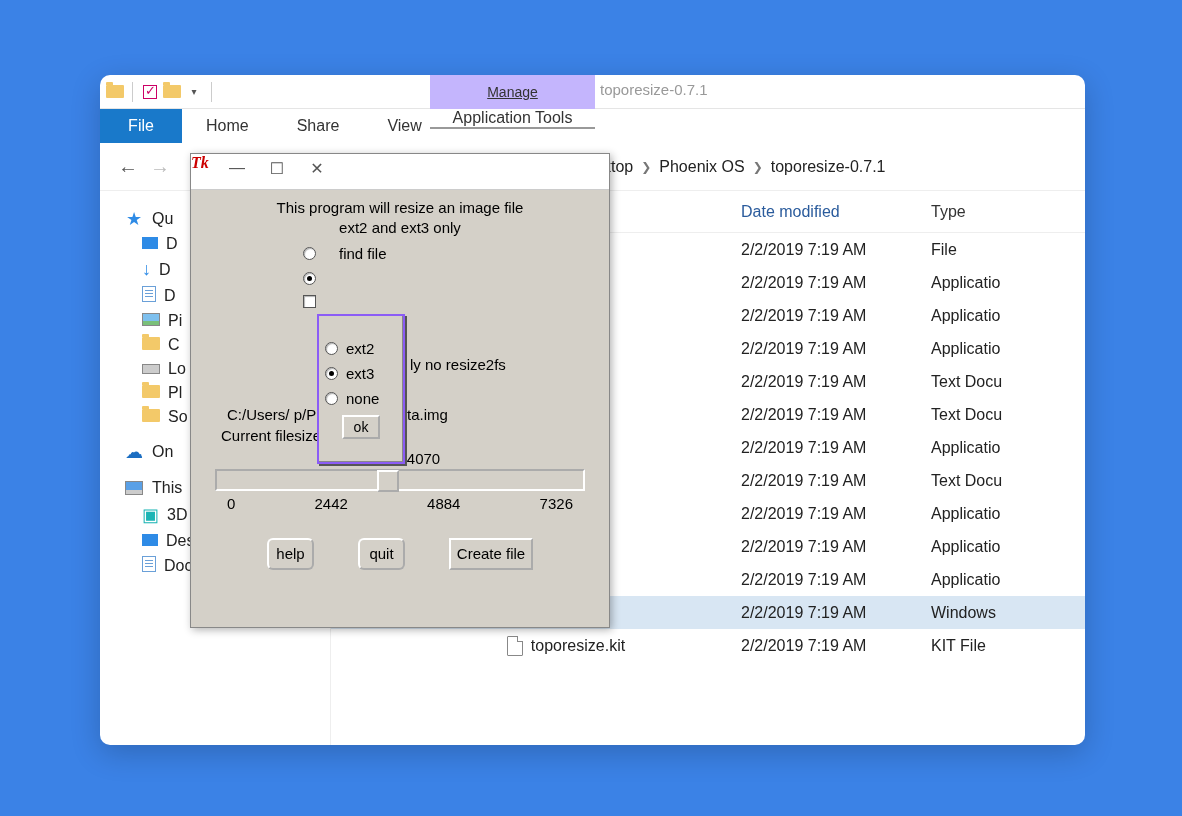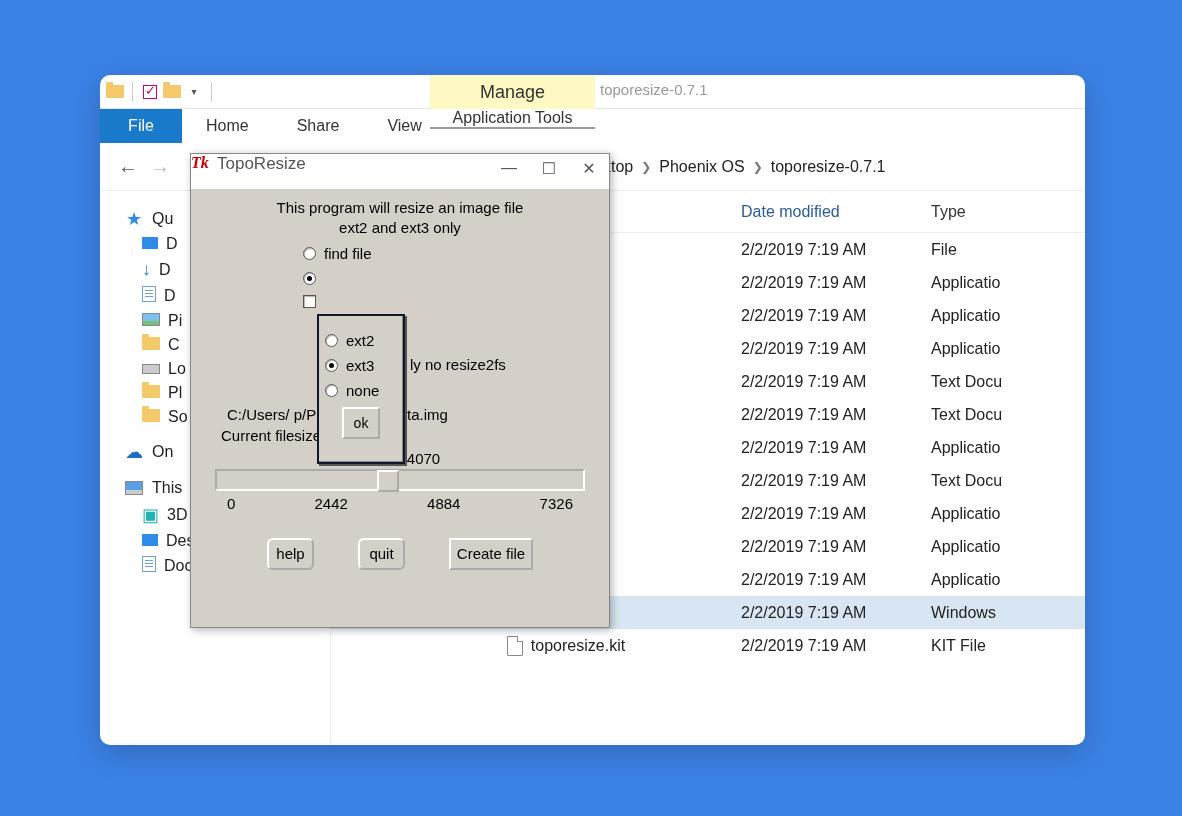--- a/index.html
+++ b/index.html
@@ -9,21 +9,21 @@
 .explorer {
   position: absolute; left: 100px; top: 75px; width: 985px; height: 670px;
   background: #fff; border-radius: 10px; box-shadow: 0 8px 30px rgba(0,0,0,0.2);
   overflow: hidden;
 }
 
 
 .titlebar { height: 34px; display: flex; align-items: stretch; border-bottom: 1px solid #e5e5e5; }
 .titlebar-left { display: flex; align-items: center; padding: 0 6px; gap: 4px; }
 .qat-icon { width: 18px; height: 18px; display: flex; align-items: center; justify-content: center; font-size: 12px; }
-.manage-tab { width: 165px; display: flex; flex-direction: column; align-items: center; justify-content: center; background: #fef9c3; font-size: 18px; color: #333; margin-left: auto; position: absolute; left: 330px; top:0; height:34px;}
+.manage-tab { width: 165px; display: flex; flex-direction: column; align-items: center; justify-content: center; background: #c4b5fd; font-size: 14px; color: #333; margin-left: auto; position: absolute; left: 330px; top:0; height:34px;text-decoration:underline;}
 .title-text { position: absolute; left: 500px; top: 6px; font-size: 15px; color: #999; }
 
 
 .ribbon { height: 34px; display: flex; align-items: stretch; background: #fff; }
 .ribbon-file { width: 82px; background: #1979ca; color: #fff; display: flex; align-items: center; justify-content: center; font-size: 16px; }
 .ribbon-tab { padding: 0 24px; display: flex; align-items: center; font-size: 16px; color: #333; cursor: pointer; }
 .ribbon-tab.app-tools { position: absolute; left: 330px; width: 165px; border-bottom: 2px solid #999; justify-content: center; padding: 0;}
 
 
 .addr-row { height: 48px; display: flex; align-items: center; padding: 0 12px; border-bottom: 1px solid #eee; }
@@ -57,35 +57,35 @@
 .dialog {
   position: absolute; left: 190px; top: 153px; width: 420px; height: 475px;
   background: #d4d0c8; border: 1px solid #888; box-shadow: 2px 2px 8px rgba(0,0,0,0.3);
 }
 .dlg-title { height: 36px; background: #fff; display: flex; align-items: flex-start; padding: 0 0; border-bottom: 1px solid #ccc; }
 .dlg-icon { width: 18px; height: 18px; margin-right: 8px; color: #c00; font-weight: bold; font-style: italic; font-family: serif; }
 .dlg-titletext { font-size: 17px; color: #555; flex: 1; }
 .dlg-btn { width: 40px; height: 28px; display: flex; align-items: center; justify-content: center; color: #555; font-size: 16px; cursor: pointer; }
 .dlg-body { padding: 8px 0 0 0; font-family: 'MS Sans Serif', Tahoma, sans-serif; font-size: 15px; color: #000; }
 .dlg-intro { text-align: center; line-height: 1.35; padding: 0 4px; }
-.radio-row { display: flex; align-items: center; gap: 8px; margin: 6px 0 2px 112px; }
+.radio-row { display: flex; align-items: center; gap: 23px; margin: 6px 0 2px 112px; }
 .radio-circle { width: 13px; height: 13px; border-radius: 50%; border: 1px solid #555; background: #fff; box-shadow: inset 1px 1px 1px rgba(0,0,0,0.3); display: flex; align-items: center; justify-content: center; }
 .radio-circle.sel::after { content: ''; width: 5px; height: 5px; background: #000; border-radius: 50%; }
 .checkbox-sq { width: 13px; height: 13px; border: 1px solid #555; background: #fff; box-shadow: inset 1px 1px 1px rgba(0,0,0,0.3); }
 
 
 .popup {
   position: absolute; left: 126px; top: 160px; width: 88px; height: 150px;
-  background: #d4d0c8; border: 2px solid #0f172a; 
+  background: #d4d0c8; border: 2px solid #8b5cf6; 
   box-shadow: 2px 2px 0 #555, inset -1px -1px 0 #888;
-  padding: 8px 6px;
+  padding: 16px 6px;
 }
 .popup .r { display: flex; align-items: center; gap: 8px; margin: 8px 0; font-size: 15px;}
 .popup-ok { 
-  margin: 6px auto 0; width: 38px; height: 32px; background: #d4d0c8;
+  margin: 6px auto 0; width: 38px; height: 24px; background: #d4d0c8;
   border: 2px outset #fff; display: flex; align-items: center; justify-content: center; font-size: 14px; cursor: pointer;
 }
 
 .filepath { margin: 98px 0 0 36px; font-size: 15px; }
 .cur-size { margin: 4px 0 0 30px; font-size: 15px; }
 .sl-val { text-align: center; margin-top: 6px; font-size: 15px; padding-left: 47px; }
 .slider-track { margin: 2px 24px 0; height: 22px; background: #d4d0c8; border: 2px inset #fff; position: relative; }
 .slider-thumb { position: absolute; left: 160px; top: -1px; width: 22px; height: 22px; background: #d4d0c8; border: 2px outset #fff; }
 .ticks { display: flex; justify-content: space-between; margin: 4px 36px 0; font-size: 15px; }
 .dlg-buttons { display: flex; justify-content: center; gap: 44px; margin-top: 26px; }
@@ -298,21 +298,20 @@
             <div class="c-type">KIT File</div>
           </div>
         </div>
     </div>
   </div>
 </div>
 
 <div class="dialog">
   <div class="dlg-title">
     <span class="dlg-icon">Tk</span>
-    <span class="dlg-titletext">TopoResize</span>
     <span class="dlg-btn">—</span>
     <span class="dlg-btn">☐</span>
     <span class="dlg-btn">✕</span>
   </div>
   <div class="dlg-body">
     <div class="dlg-intro">
       <div>This program will resize an  image file</div>
       <div>ext2 and ext3 only</div>
     </div>
     <div class="radio-row">

